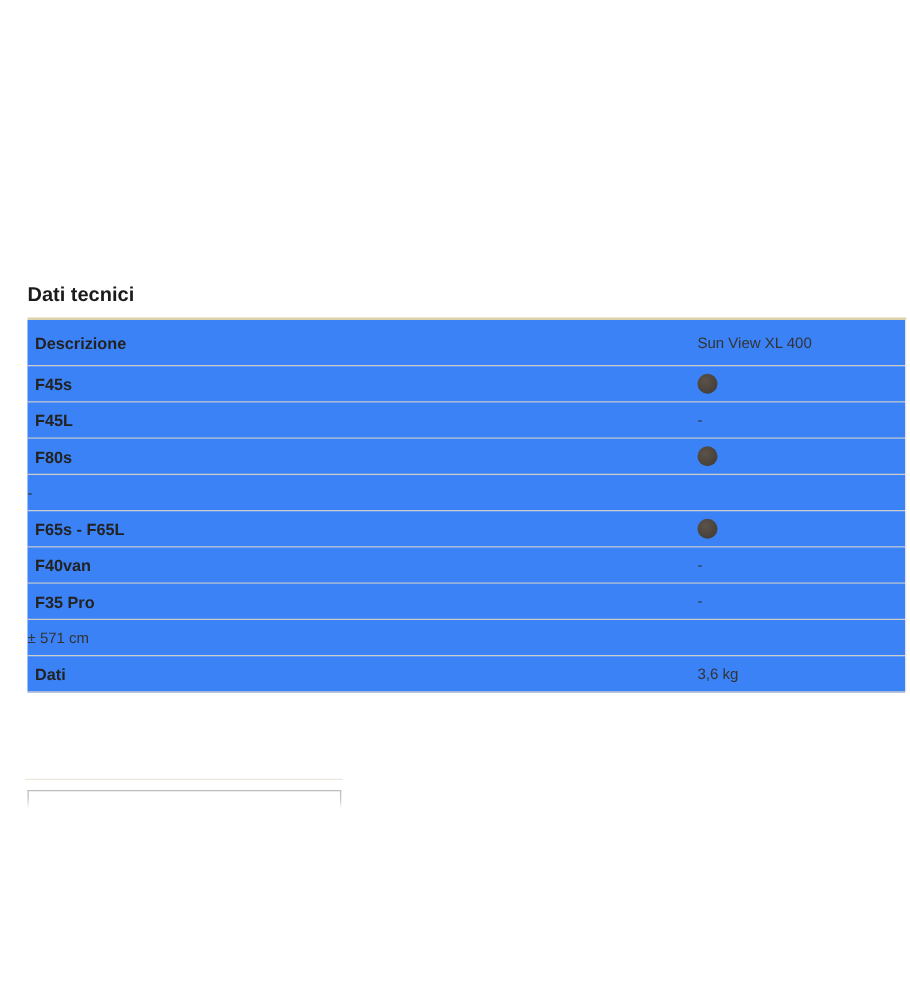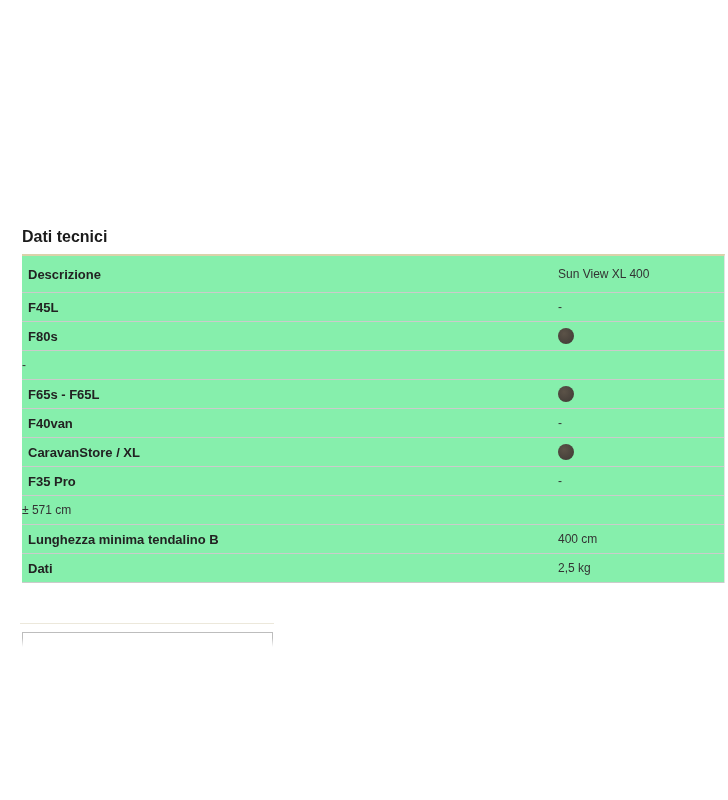--- a/index.html
+++ b/index.html
@@ -28,21 +28,21 @@
   .tech-table {
     margin-top: 8px;
     border-top: 2px solid #dbd2aa;
     border-right: 1px solid #e3e3e3;
   }
   .trow {
     display: flex;
     align-items: center;
     height: 28px;
     border-bottom: 1px solid #cbcbcb;
-    background: #86efac;
+    background: #3b82f6;
   }
   .trow.header-row { height: 36px; }
   .trow .tlabel {
     width: 530px;
     padding-left: 6px;
     font-size: 13px;
     font-weight: bold;
     color: #222222;
     white-space: nowrap;
   }
@@ -96,20 +96,26 @@
 
   <div class="content">
     <h2 class="section-title">Dati tecnici</h2>
 
     <div class="tech-table" id="tech-table">
   <div class="trow header-row">
     <span class="tlabel">Descrizione</span>
     <span class="tvalue">Sun View XL 400</span>
   </div>
 
+  <div class="trow">
+    <span class="tlabel">F45s</span>
+    <span class="tvalue">
+            <span class="dot" style="background: radial-gradient(circle at 38% 35%, rgb(92, 83, 72), rgb(70, 64, 58) 72%);"></span>
+          </span>
+  </div>
 
   <div class="trow">
     <span class="tlabel">F45L</span>
     <span class="tvalue">-</span>
   </div>
 
   <div class="trow">
     <span class="tlabel">F80s</span>
     <span class="tvalue">
             <span class="dot" style="background: radial-gradient(circle at 38% 35%, rgb(92, 83, 72), rgb(70, 64, 58) 72%);"></span>
@@ -125,44 +131,34 @@
     <span class="tvalue">
             <span class="dot" style="background: radial-gradient(circle at 38% 35%, rgb(92, 83, 72), rgb(70, 64, 58) 72%);"></span>
           </span>
   </div>
 
   <div class="trow">
     <span class="tlabel">F40van</span>
     <span class="tvalue">-</span>
   </div>
 
-  <div class="trow">
-    <span class="tlabel">CaravanStore / XL</span>
-    <span class="tvalue">
-            <span class="dot" style="background: radial-gradient(circle at 38% 35%, rgb(92, 83, 72), rgb(70, 64, 58) 72%);"></span>
-          </span>
-  </div>
 
   <div class="trow">
     <span class="tlabel">F35 Pro</span>
     <span class="tvalue">-</span>
   </div>
 
   <div class="trow">
     <span class="tvalue">± 571 cm</span>
   </div>
 
-  <div class="trow">
-    <span class="tlabel">Lunghezza minima tendalino B</span>
-    <span class="tvalue">400 cm</span>
-  </div>
 
   <div class="trow">
     <span class="tlabel">Dati</span>
-    <span class="tvalue">2,5 kg</span>
+    <span class="tvalue">3,6 kg</span>
   </div>
 </div>
   </div>
 
   <div class="thumb-shadow"></div>
 
   <div class="thumb-box">
     <div class="edge-top"></div>
     <div class="edge-left"></div>
     <div class="edge-right"></div>

